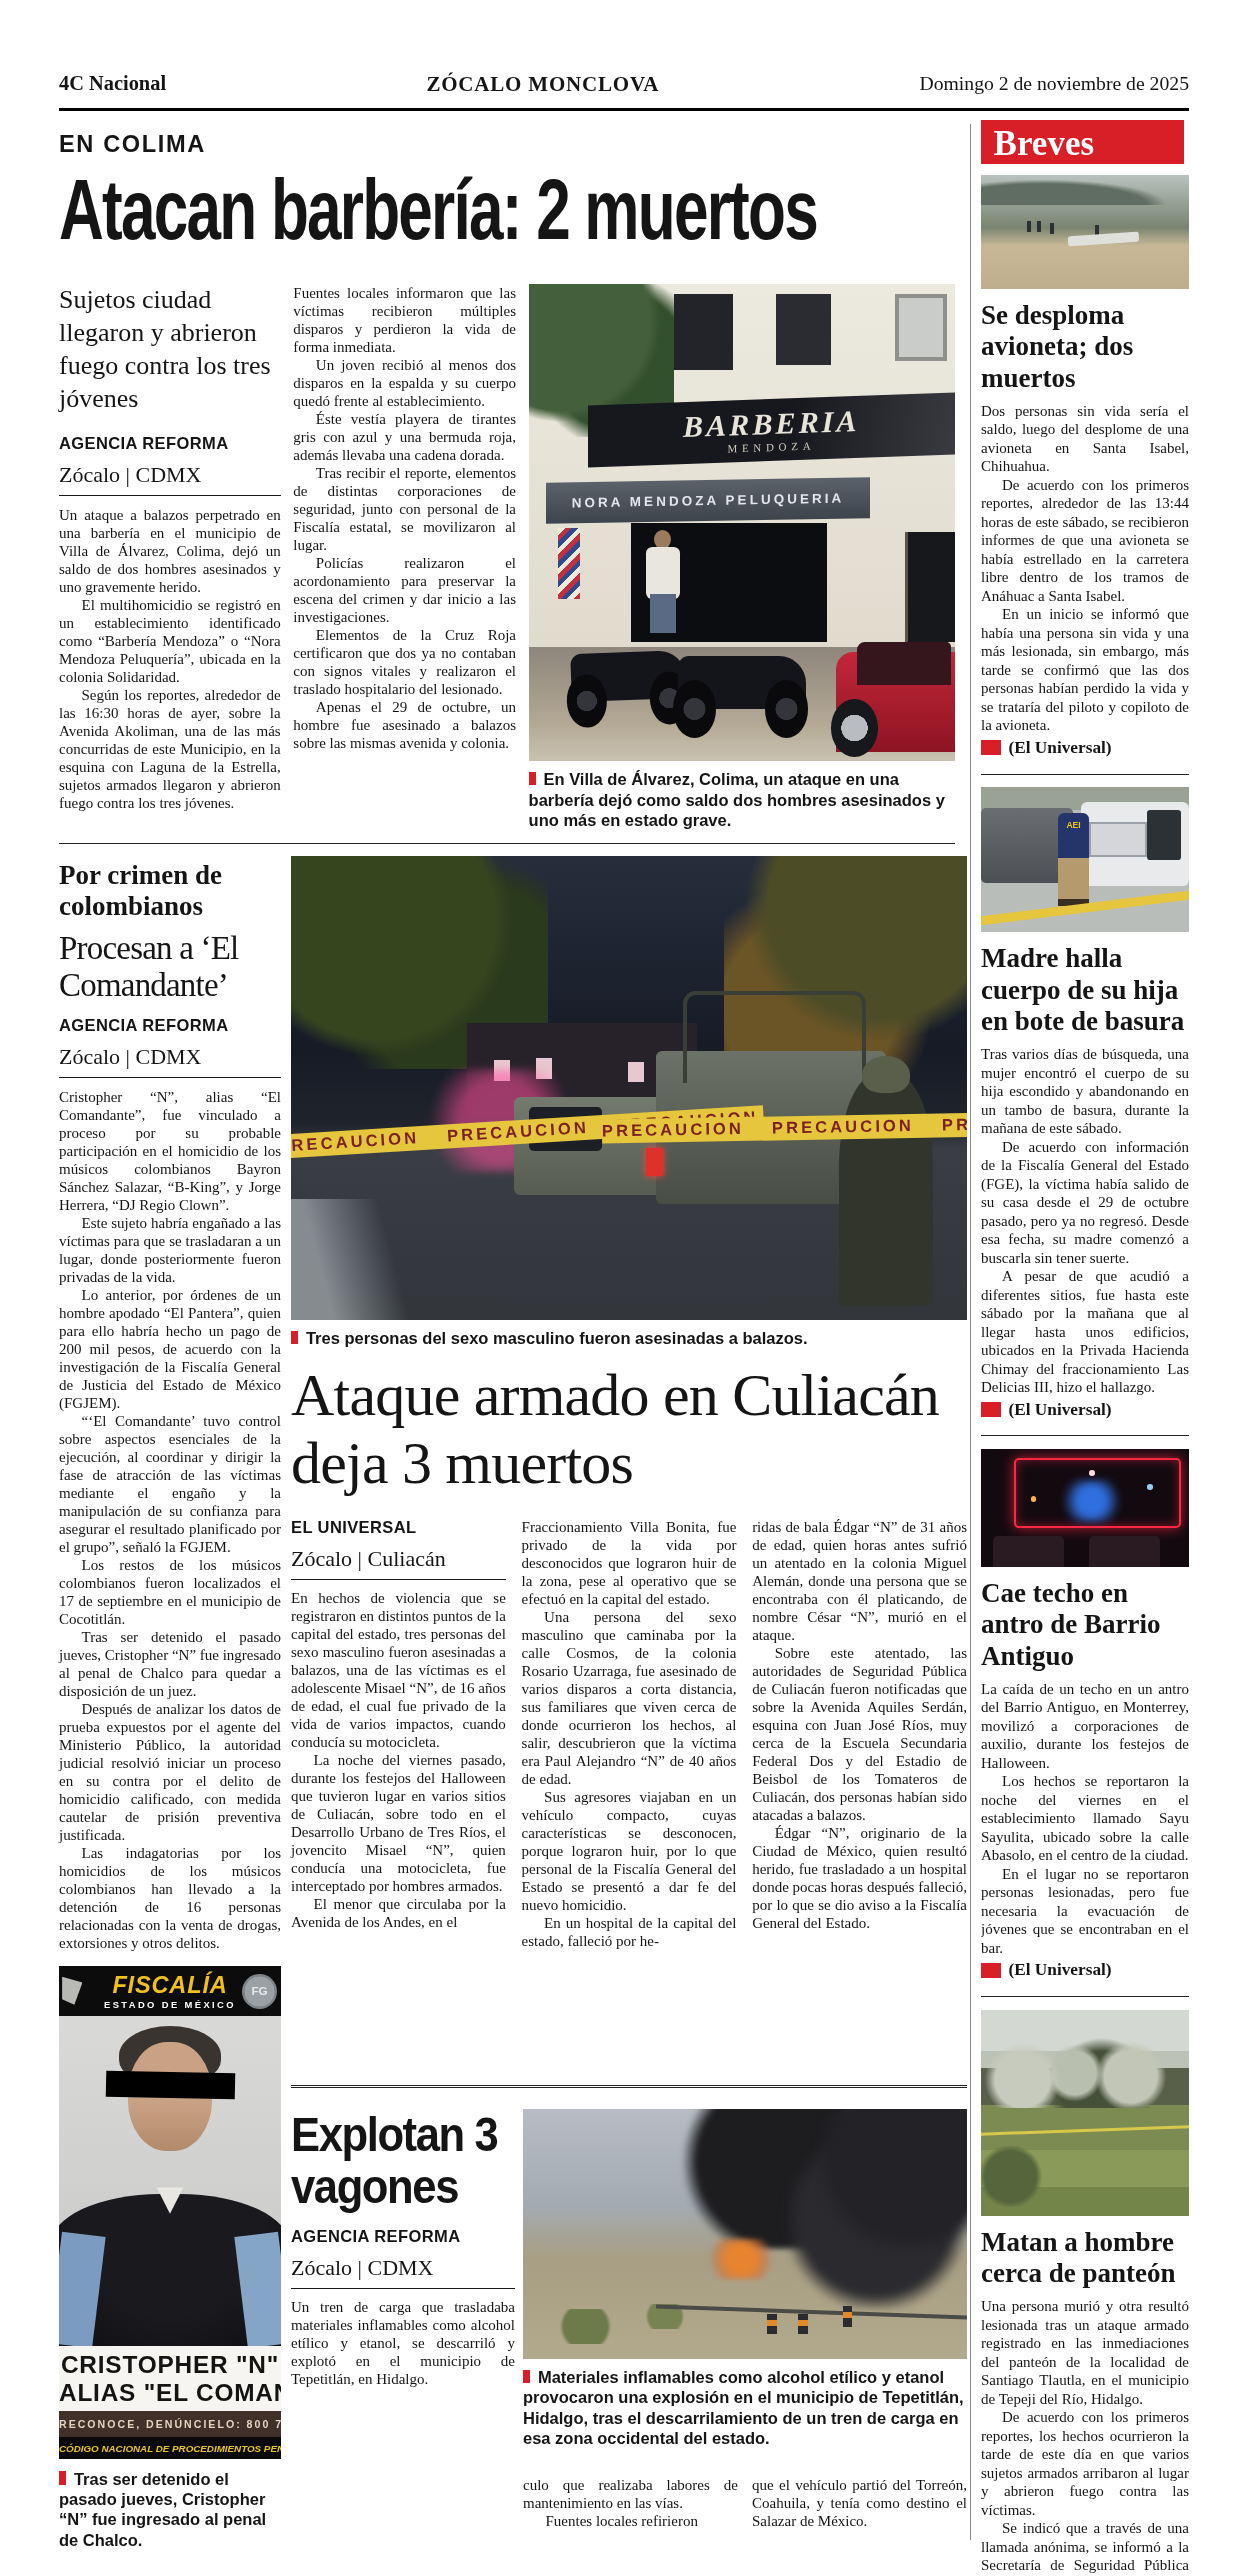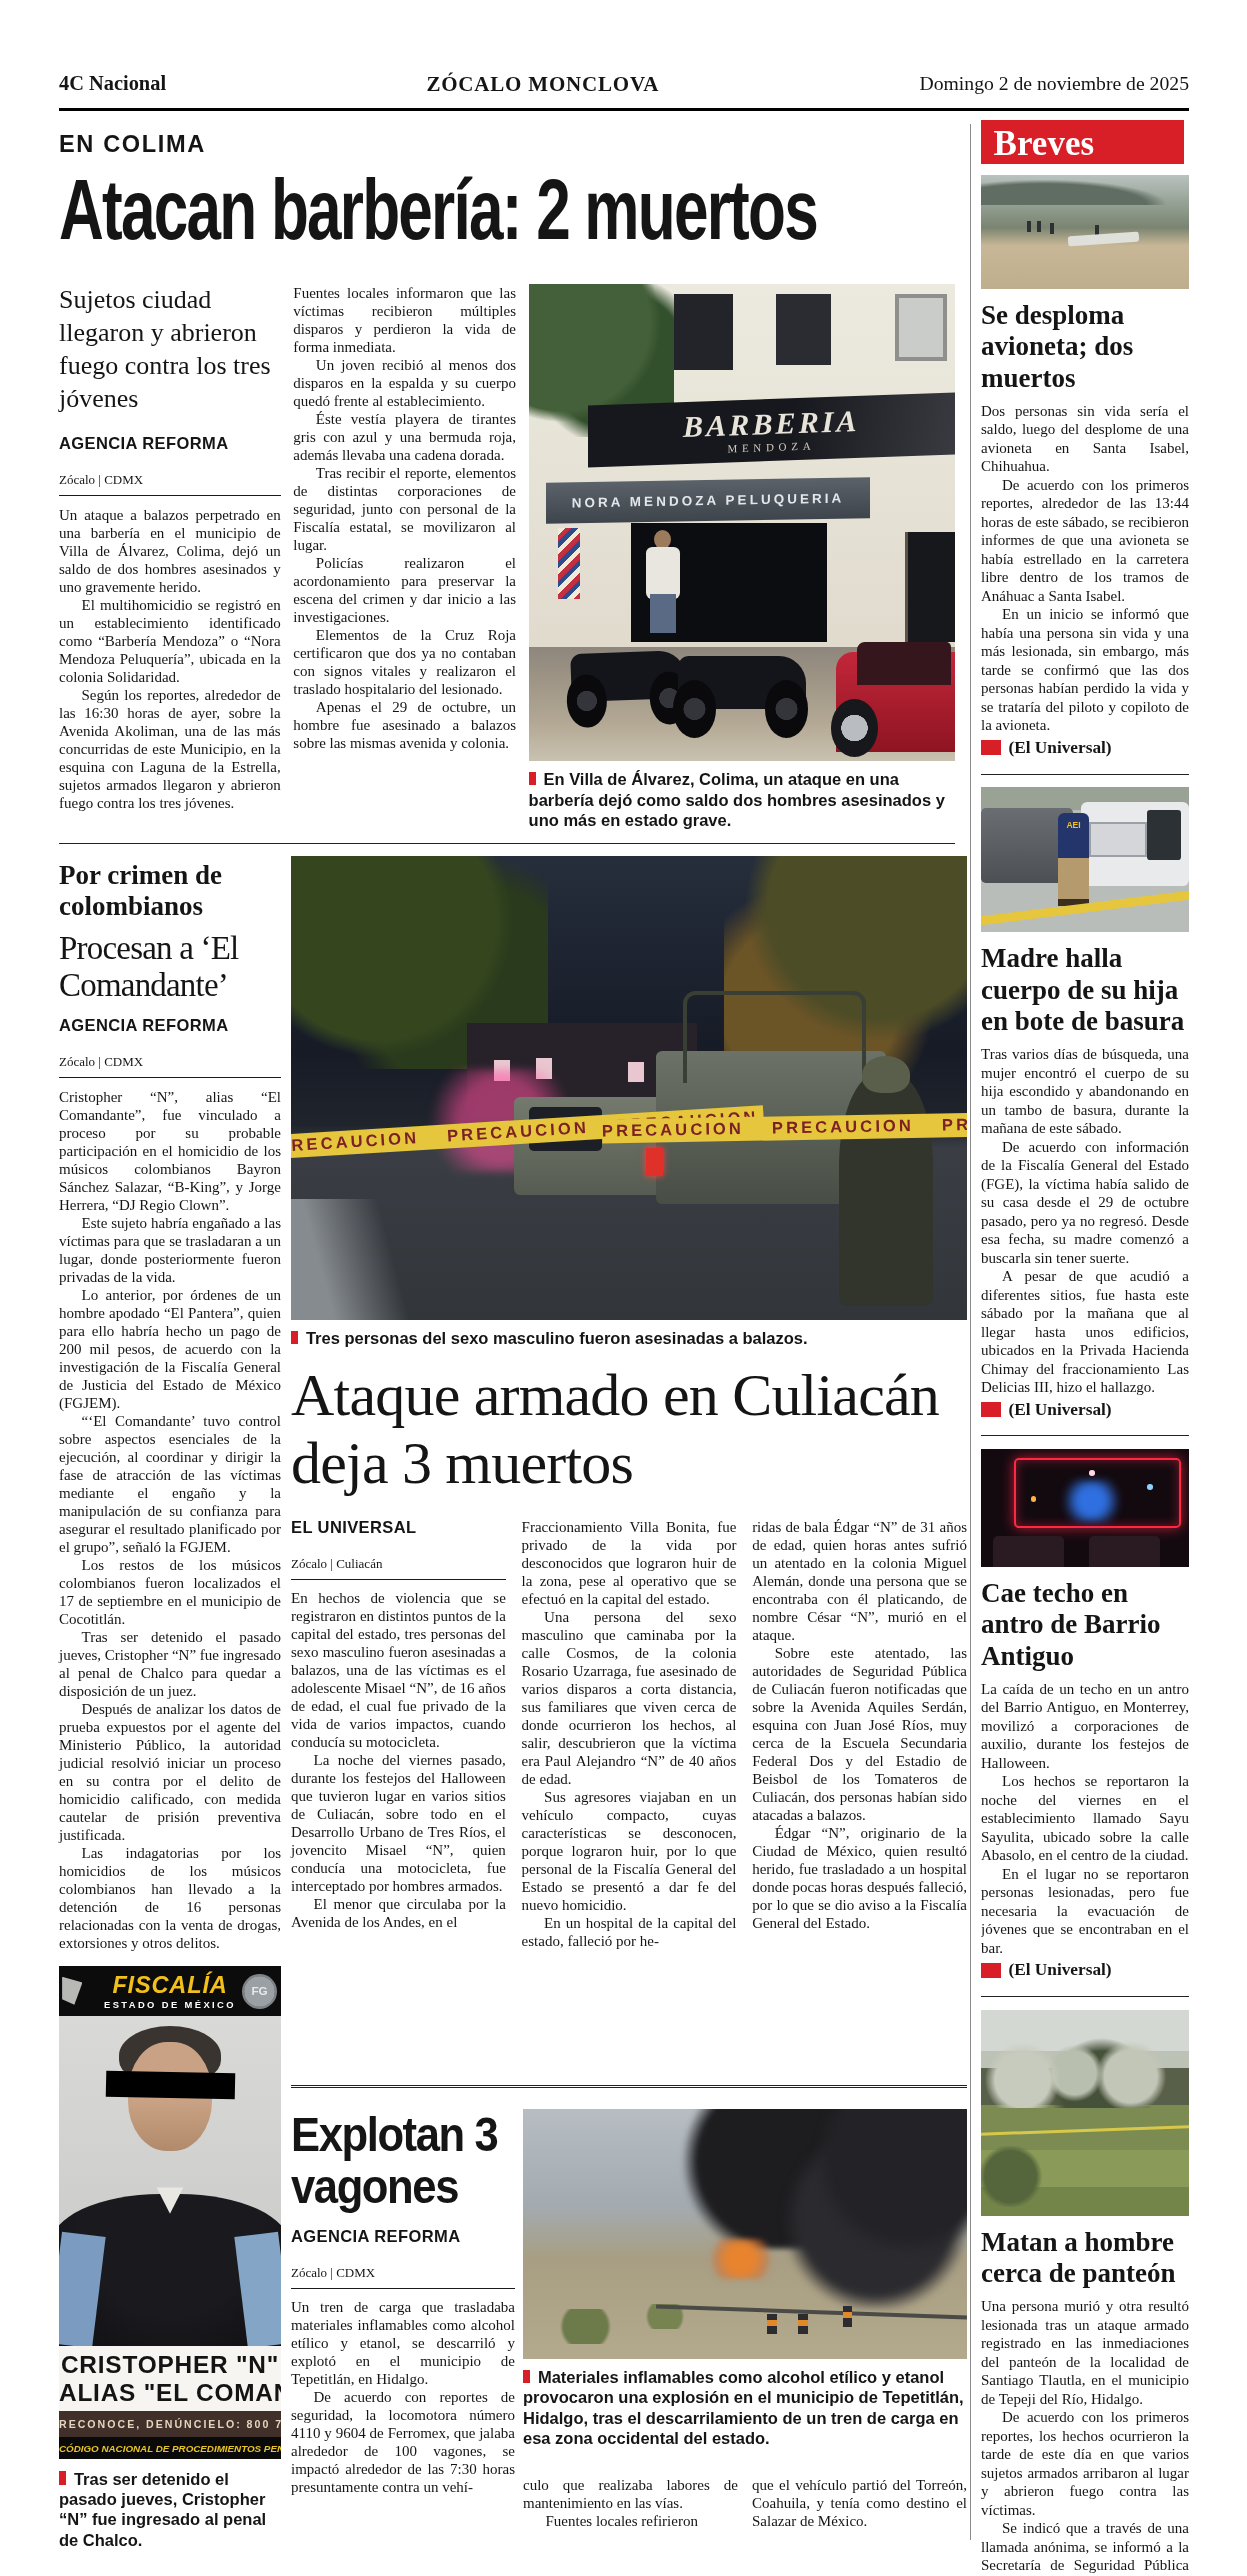--- a/index.html
+++ b/index.html
@@ -16,21 +16,21 @@
             padding-bottom:4.7px;box-sizing:border-box;}
   .m-section{font-weight:700;font-size:20.4px;}
   .m-paper{font-weight:700;font-size:21px;letter-spacing:0.8px;}
   .m-date{font-size:19.7px;}
 
   
   .kicker-sans{font-family:"Liberation Sans",sans-serif;font-weight:800;font-size:23.6px;letter-spacing:1.6px;}
   .kicker-serif{font-weight:700;font-size:27px;}
   .byline-block{border-bottom:1.6px solid #1a1a1a;padding-bottom:7px;margin-bottom:9.4px;}
   .byline{font-family:"Liberation Sans",sans-serif;font-weight:700;font-size:16.5px;letter-spacing:0.4px;}
-  .dateline{font-size:13px;margin-top:19px;}
+  .dateline{font-size:22px;margin-top:9px;}
   .body{font-size:15px;line-height:18px;text-align:justify;}
   .body .para{margin:0;}
   .body .para + .para{text-indent:1.5em;}
   .caption{font-family:"Liberation Sans",sans-serif;font-weight:700;font-size:16.5px;line-height:20.4px;margin-top:7.9px;}
   .cap-bullet{display:inline-block;width:7px;height:13.4px;background:var(--red);margin-right:7.9px;}
   .rule{position:absolute;border-top:1.6px solid #222;}
   .ph{position:relative;overflow:hidden;}
   .ph *{position:absolute;}
 
   
@@ -389,21 +389,20 @@
   <div class="rule rule-culiacan"></div>
 
   <section class="vagones">
     <h2 class="head4"><span class="squeeze">Explotan 3 vagones</span></h2>
     <div class="byline-block">
       <div class="byline">AGENCIA REFORMA</div>
       <div class="dateline">Zócalo | CDMX</div>
     </div>
     <div class="body">
         <p class="para">Un tren de carga que trasladaba materiales inflamables como alcohol etílico y etanol, se descarriló y explotó en el municipio de Tepetitlán, en Hidalgo.</p>
-        <p class="para">De acuerdo con reportes de seguridad, la locomotora número 4110 y 9604 de Ferromex, que jalaba alrededor de 100 vagones, se impactó alrededor de las 7:30 horas presuntamente contra un vehí-</p>
       </div>
   </section>
 
   <section class="train">
     <div class="ph trainphoto">
       <div class="t-smoke1"></div>
       <div class="t-smoke2"></div>
       <div class="t-smoke3"></div>
       <div class="t-fire"></div>
       <div class="t-bush1"></div>

